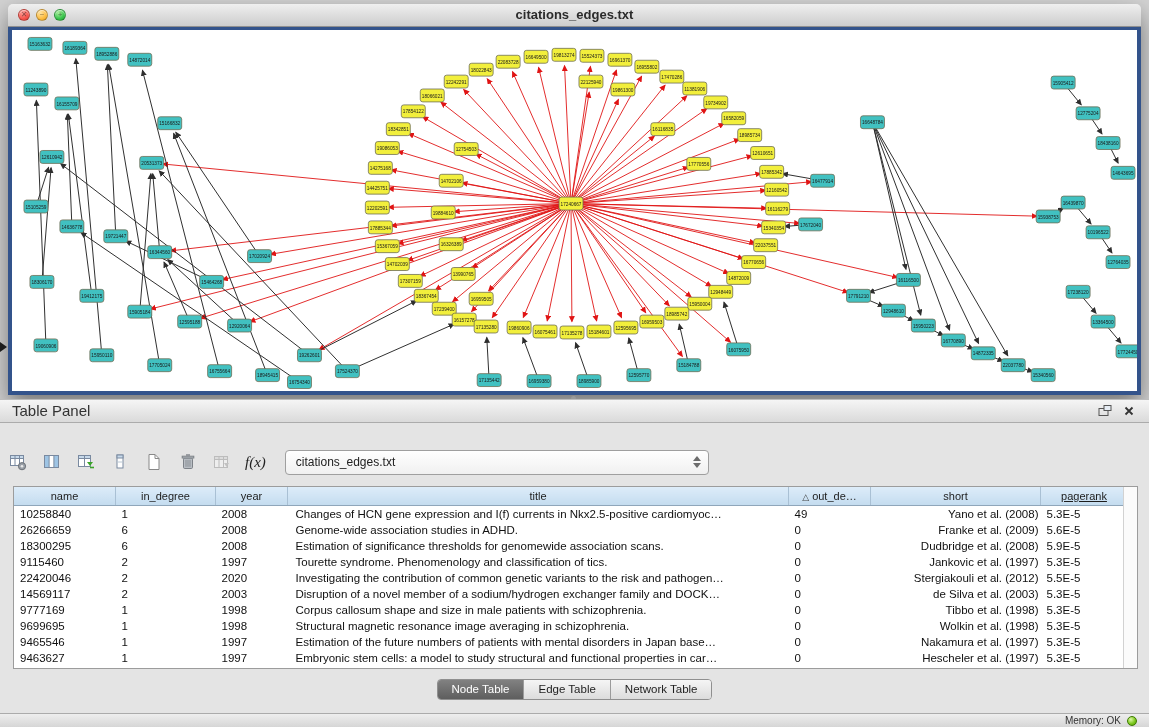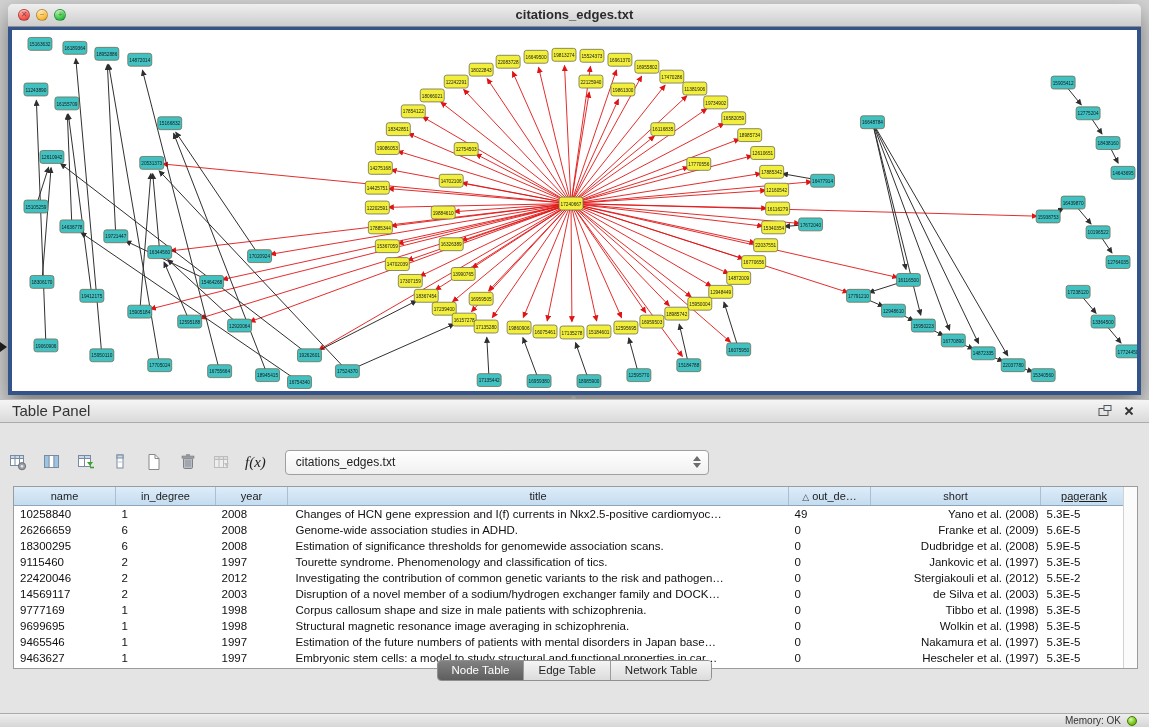--- a/index.html
+++ b/index.html
@@ -53,21 +53,21 @@
   table{border-collapse:collapse;table-layout:fixed;width:1110px;font-size:11.5px;}
   th{height:18px;background:linear-gradient(#ddecf9,#c4dcef);border-right:1px solid #a9c0d4;
      border-bottom:1px solid #8fa6ba;font-weight:normal;font-size:11px;color:#1d1d1d;
      text-align:center;overflow:hidden;white-space:nowrap;padding:0 2px;}
   th.filler{background:#fff;border-right:none;}
   .sort-tri{font-size:9px;color:#444;margin-right:3px;}
   td{height:16px;line-height:16px;padding:0 2px 0 6px;white-space:nowrap;overflow:hidden;color:#101010;}
   td.c-title{padding-left:8px;}
   td.c-short{text-align:right;padding-left:0;}
 
-  .tabs{position:absolute;left:50%;transform:translateX(-50%);top:260px;height:19px;display:flex;
+  .tabs{position:absolute;left:50%;transform:translateX(-50%);top:279px;height:19px;display:flex;
         border:1px solid #8f8f8f;border-radius:4px;overflow:hidden;background:#e9e9e9;}
   .tab{padding:0 14px;line-height:19px;font-size:11.5px;color:#1e1e1e;
        border-right:1px solid #9b9b9b;background:linear-gradient(#f5f5f5,#dcdcdc);}
   .tab:last-child{border-right:none;}
   .tab.selected{background:linear-gradient(#818181,#5e5e5e);color:#fff;}
 
   
   #status-bar{position:absolute;left:0;top:713px;width:1149px;height:14px;
               background:linear-gradient(#eeeeee,#d4d4d4);border-top:1px solid #ababab;}
   .memory{position:absolute;right:28px;top:0;font-size:10px;line-height:13px;color:#333;}
@@ -811,25 +811,25 @@
             <td>1997</td>
             <td class="c-title">Tourette syndrome. Phenomenology and classification of tics.</td>
             <td>0</td>
             <td class="c-short">Jankovic et al. (1997)</td>
             <td>5.3E-5</td>
             <td></td>
           </tr>
           <tr>
             <td>22420046</td>
             <td>2</td>
-            <td>2012</td>
+            <td>2020</td>
             <td class="c-title">Investigating the contribution of common genetic variants to the risk and pathogen…</td>
             <td>0</td>
             <td class="c-short">Stergiakouli et al. (2012)</td>
-            <td>5.5E-2</td>
+            <td>5.5E-5</td>
             <td></td>
           </tr>
           <tr>
             <td>14569117</td>
             <td>2</td>
             <td>2003</td>
             <td class="c-title">Disruption of a novel member of a sodium/hydrogen exchanger family and DOCK…</td>
             <td>0</td>
             <td class="c-short">de Silva et al. (2003)</td>
             <td>5.3E-5</td>

